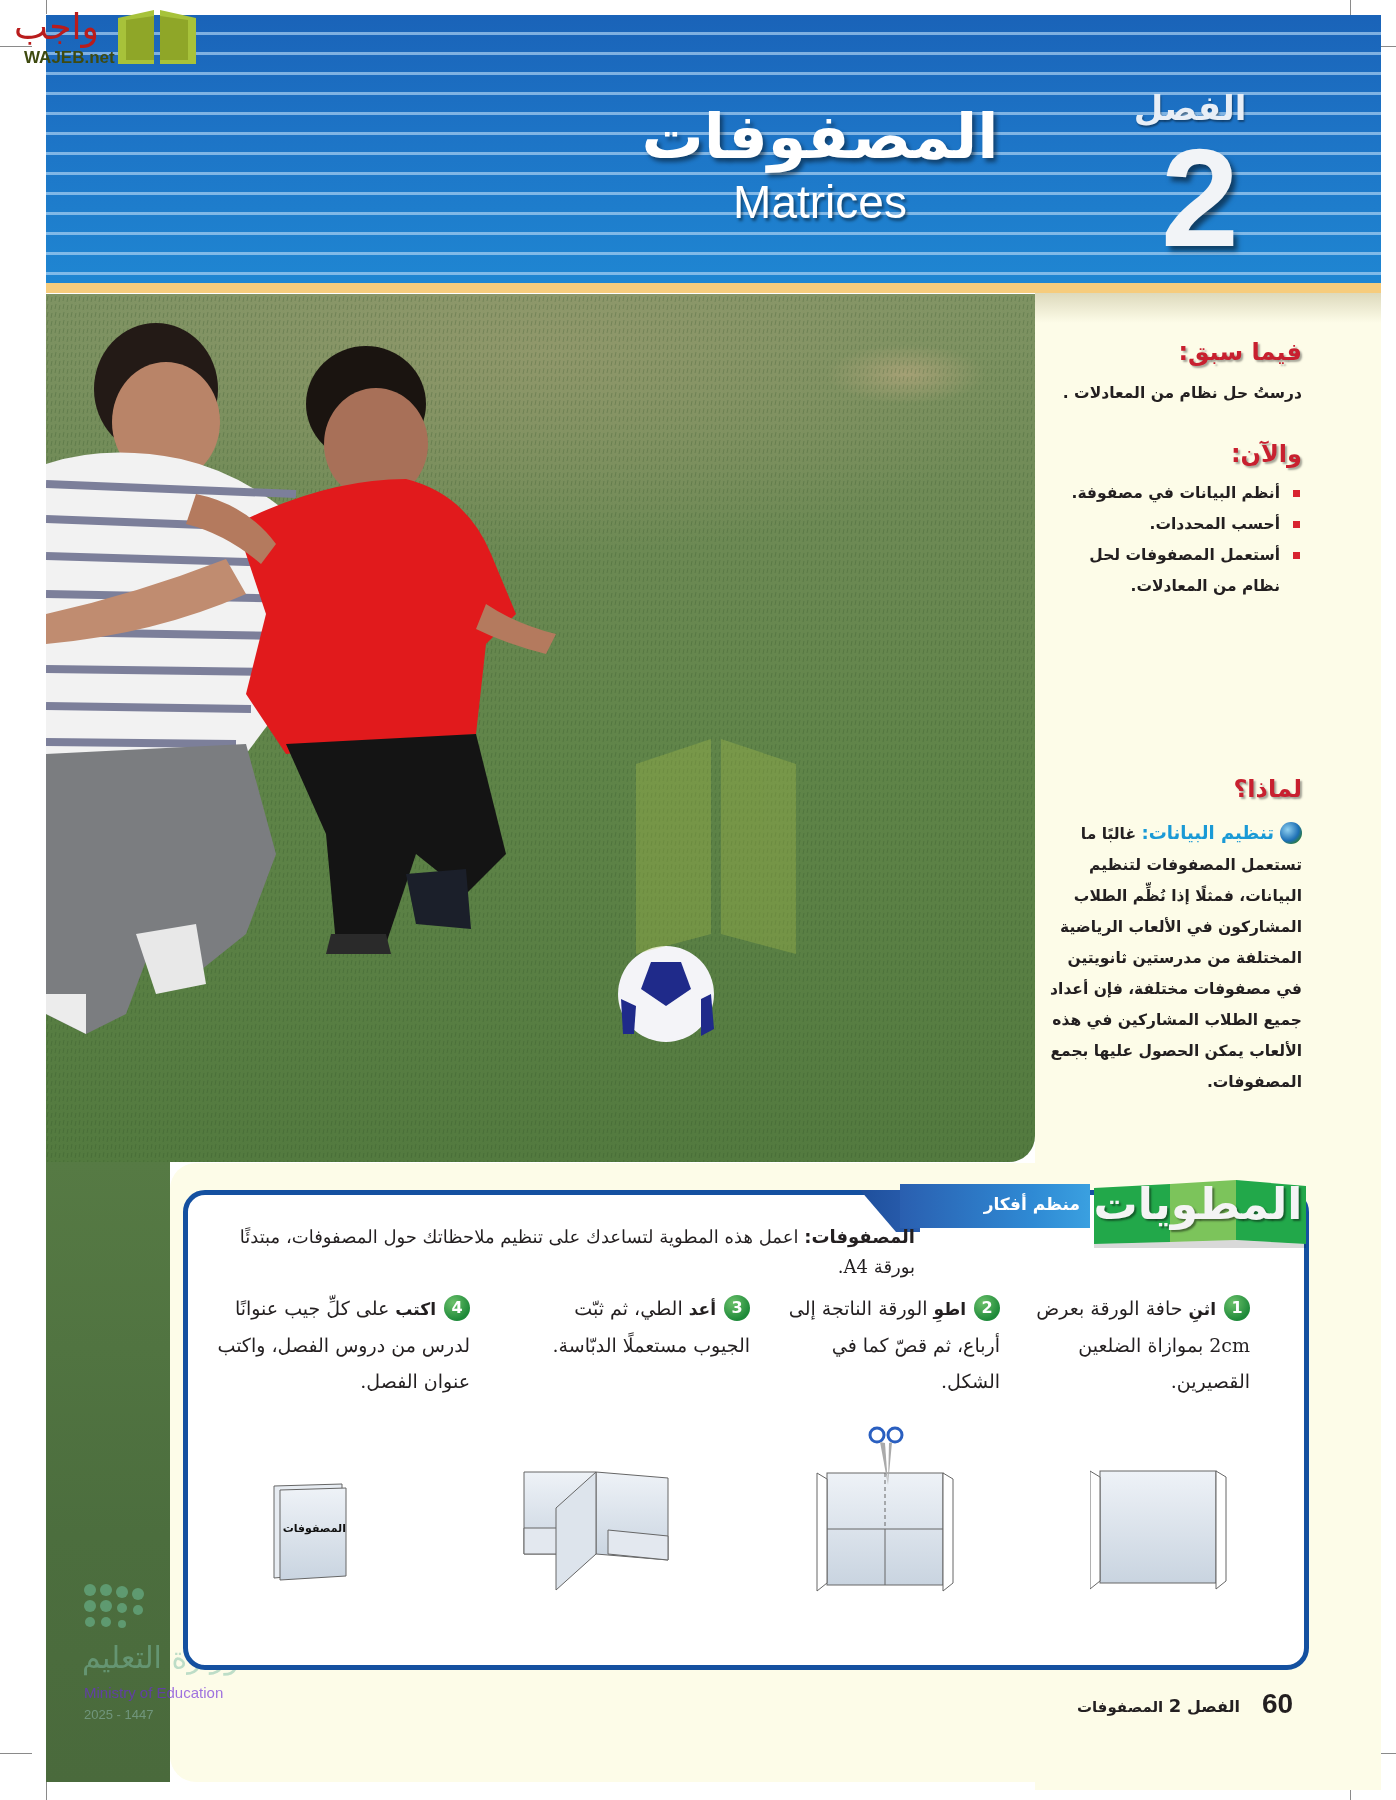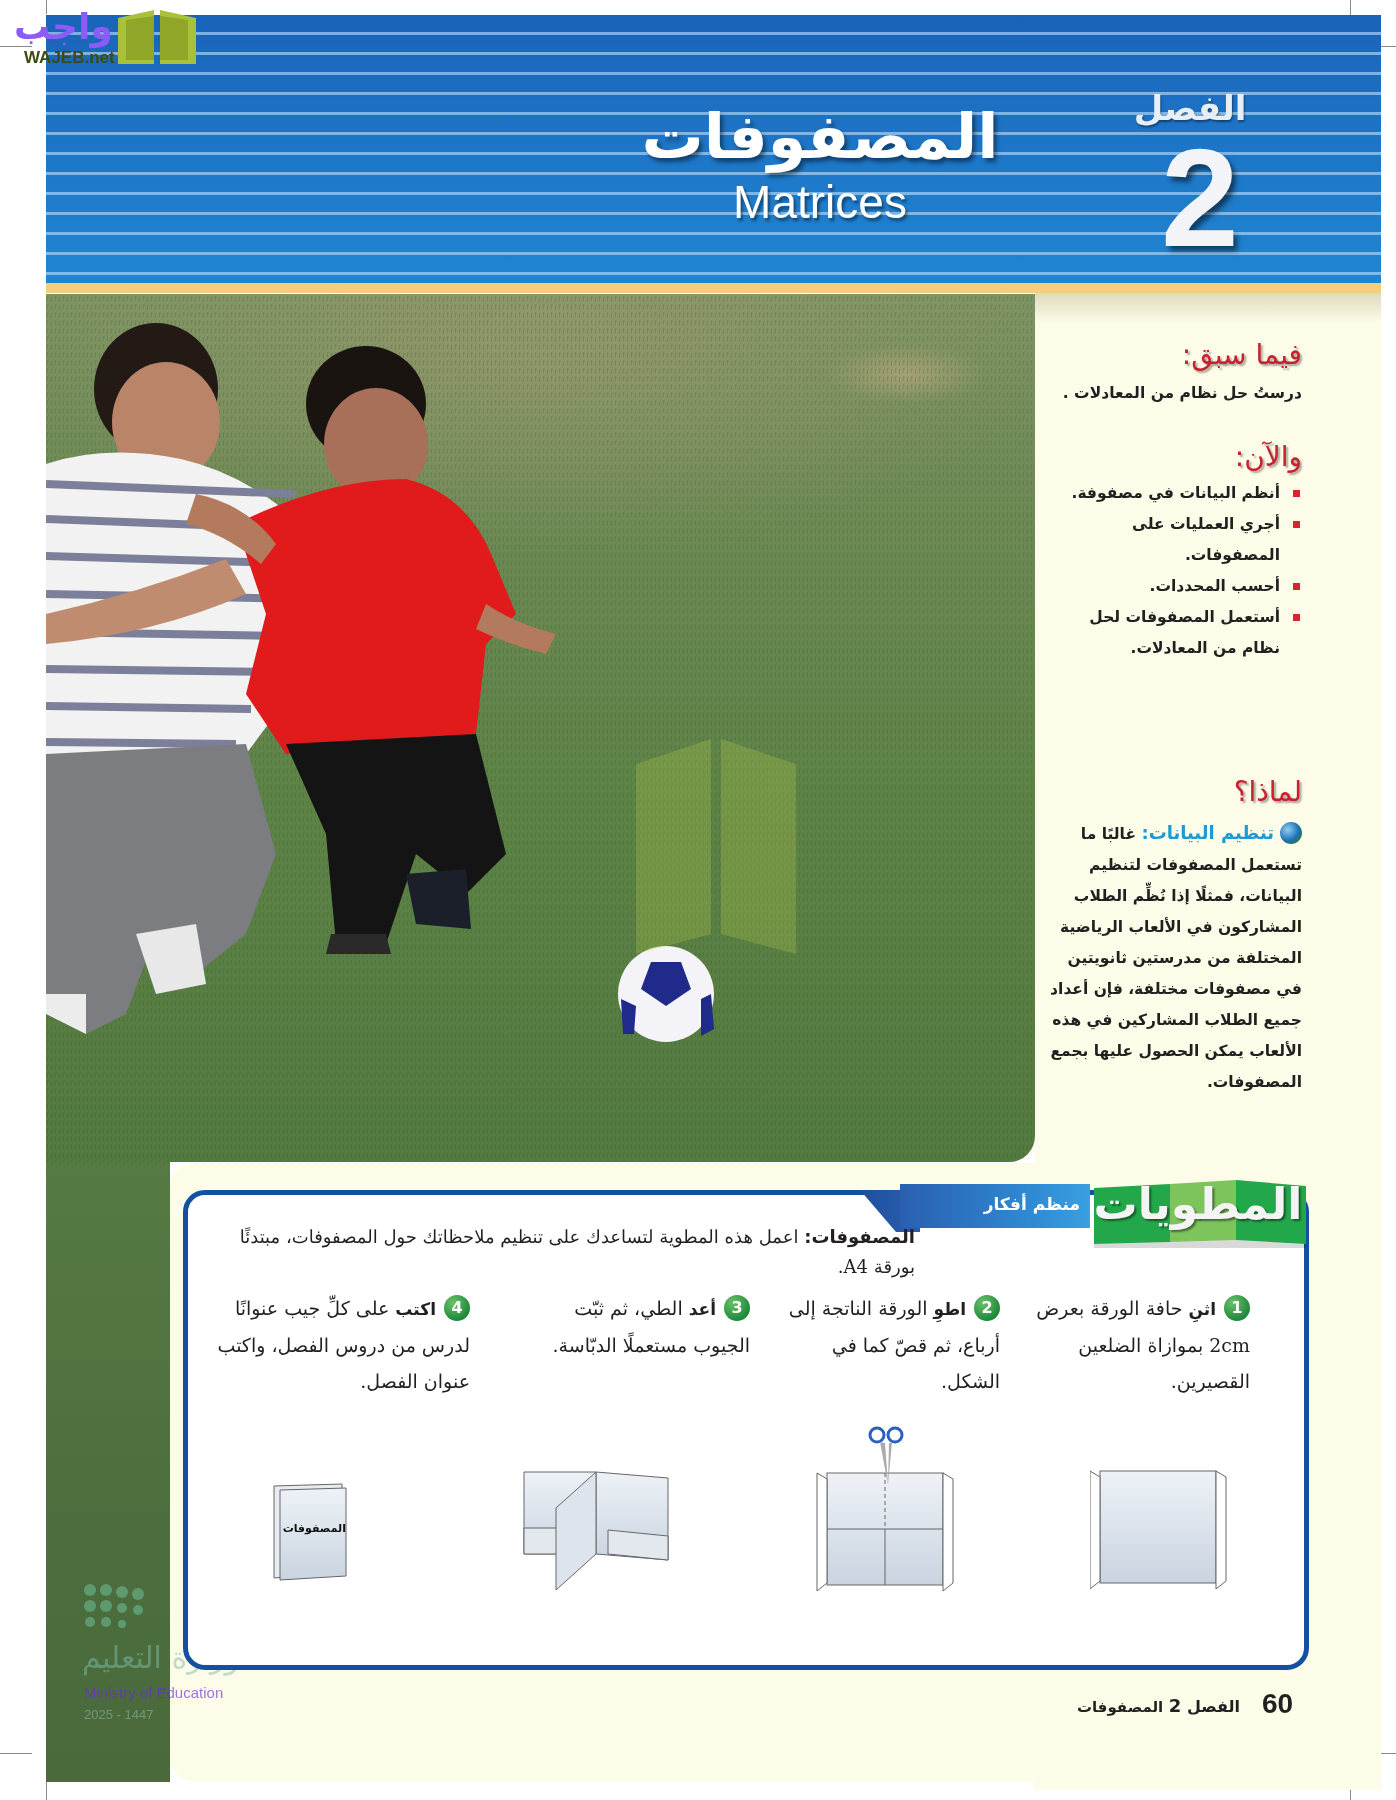--- a/index.html
+++ b/index.html
@@ -12,35 +12,35 @@
     background:
       repeating-linear-gradient(180deg, rgba(255,255,255,0) 0px, rgba(255,255,255,0) 17px, rgba(180,215,245,0.65) 17px, rgba(180,215,245,0.65) 20px),
       linear-gradient(180deg,#1a63b8 0%,#1d74c6 45%,#1f86d2 100%);}
   #orange{left:46px;top:283px;width:1335px;height:10px;background:#f6cc7d;}
   .title-ar{position:absolute;left:640px;top:100px;width:360px;text-align:center;color:#fff;font-size:62px;font-weight:bold;font-family:"DejaVu Sans",sans-serif;text-shadow:3px 4px 4px rgba(0,0,0,0.45);direction:rtl;}
   .title-en{position:absolute;left:640px;top:175px;width:360px;text-align:center;color:#fff;font-size:46px;font-family:"Liberation Sans",sans-serif;text-shadow:2px 3px 3px rgba(0,0,0,0.45);}
   .chap-word{position:absolute;left:1120px;top:88px;width:140px;text-align:center;color:#e8eef6;font-size:34px;font-weight:bold;direction:rtl;text-shadow:1px 2px 2px rgba(0,0,0,0.4);}
   .chap-num{position:absolute;left:1140px;top:128px;width:120px;text-align:center;color:#f2f4f7;font-size:140px;line-height:140px;font-weight:bold;font-family:"Liberation Sans",sans-serif;text-shadow:4px 5px 5px rgba(0,0,0,0.5);}
   
   .logo{position:absolute;left:10px;top:6px;width:180px;height:62px;}
-  .logo-ar{position:absolute;left:4px;top:0px;font-size:36px;font-weight:bold;color:#8b5cf6;direction:rtl;}
+  .logo-ar{position:absolute;left:4px;top:0px;font-size:36px;font-weight:normal;color:#b91c1c;direction:rtl;}
   .logo-en{position:absolute;left:14px;top:42px;font-size:17px;font-weight:bold;color:#3e4a10;font-family:"Liberation Sans",sans-serif;}
   
   #photo{left:46px;top:294px;width:989px;height:868px;border-bottom-right-radius:26px;overflow:hidden;
     background:
       radial-gradient(ellipse 80px 30px at 860px 80px, rgba(190,170,130,0.6), rgba(0,0,0,0)),
       radial-gradient(ellipse 500px 200px at 500px 60px, rgba(170,160,120,0.45), rgba(0,0,0,0)),
       linear-gradient(180deg,#7f9363 0%,#6e8a55 25%,#5f8448 55%,#537a3f 100%);}
   #photo-strip{left:46px;top:1162px;width:124px;height:620px;
     background:linear-gradient(180deg,#567a44 0%,#4c6e3e 60%,#4a6a3c 100%);}
   
   #sidebar{left:1035px;top:293px;width:346px;height:1497px;background:#fdfce8;}
   #sidebar-shade{left:1035px;top:293px;width:346px;height:30px;background:linear-gradient(180deg,rgba(200,195,160,0.6),rgba(253,252,232,0));}
   #bottom-panel{left:170px;top:1163px;width:1211px;height:619px;background:#fdfce8;border-radius:26px 0 0 26px;}
-  .sb-head{position:absolute;right:0;font-size:28px;font-weight:normal;color:#c8202f;text-shadow:2px 2px 2px rgba(0,0,0,0.35);direction:rtl;}
+  .sb-head{position:absolute;right:0;font-size:24px;font-weight:bold;color:#c8202f;text-shadow:2px 2px 2px rgba(0,0,0,0.35);direction:rtl;}
   .sb-text{font-size:15.5px;font-weight:bold;color:#231f20;direction:rtl;line-height:31px;}
   .sb-list{list-style:none;margin:0;padding:0;direction:rtl;}
   .sb-list li{position:relative;padding-right:22px;font-size:15.5px;font-weight:bold;color:#231f20;line-height:31px;}
   .sb-list li .bullet{position:absolute;right:2px;top:12px;width:7px;height:7px;background:#d8242f;}
   
   #fold-box{left:183px;top:1190px;width:1116px;height:470px;background:#ffffff;border:5px solid #1450a0;border-radius:22px;}
   #fold-tab{left:900px;top:1184px;width:190px;height:44px;background:linear-gradient(90deg,#2a5fb0,#2f8ad4 70%,#3aa0e0);border-radius:0 0 0 0;}
   #fold-tab-curve{left:860px;top:1190px;width:60px;height:42px;background:linear-gradient(90deg,#1e4f9c,#2a5fb0);clip-path:polygon(0 0,100% 0,100% 100%,60% 100%);}
   .fold-tab-label{position:absolute;left:910px;top:1194px;width:170px;text-align:right;color:#fff;font-size:17px;font-weight:bold;direction:rtl;}
   .fold-banner-text{position:absolute;left:1090px;top:1178px;width:216px;text-align:center;color:#f4f4f4;font-size:44px;font-weight:bold;direction:rtl;text-shadow:2px 2px 2px rgba(0,0,0,0.45);letter-spacing:2px;}
@@ -150,21 +150,20 @@
 
 <div class="abs" style="left:1050px;top:338px;width:252px;height:60px;">
   <div class="sb-head" style="top:0;">فيما سبق:</div>
   <div class="sb-text" style="position:absolute;right:0;top:40px;">درستُ حل نظام من المعادلات .</div>
 </div>
 
 <div class="abs" style="left:1050px;top:440px;width:252px;height:290px;">
   <div class="sb-head" style="top:0;">والآن:</div>
   <ul class="sb-list" style="position:absolute;right:0;top:38px;width:240px;">
     <li><span class="bullet"></span><span>أنظم البيانات في مصفوفة.</span></li>
-    <li><span class="bullet"></span><span>أجري العمليات على المصفوفات.</span></li>
     <li><span class="bullet"></span><span>أحسب المحددات.</span></li>
     <li><span class="bullet"></span><span>أستعمل المصفوفات لحل نظام من المعادلات.</span></li>
   </ul>
 </div>
 
 <div class="abs" style="left:1050px;top:775px;width:252px;height:330px;">
   <div class="sb-head" style="top:0;margin-left:14px;">لماذا؟</div>
   <div class="sb-text" style="position:absolute;right:0;top:42px;width:252px;text-align:right;">
     <span style="display:inline-block;width:22px;height:22px;border-radius:50%;background:radial-gradient(circle at 35% 35%,#8fd0f0,#1d6fb5 55%,#2e7d32 80%);vertical-align:-5px;margin-left:6px;"></span><span style="color:#1a9ad6;font-size:18px;">تنظيم البيانات:</span>
     <span>غالبًا ما تستعمل المصفوفات لتنظيم البيانات، فمثلًا إذا نُظِّم الطلاب المشاركون في الألعاب الرياضية المختلفة من مدرستين ثانويتين في مصفوفات مختلفة، فإن أعداد جميع الطلاب المشاركين في هذه الألعاب يمكن الحصول عليها بجمع المصفوفات.</span>

